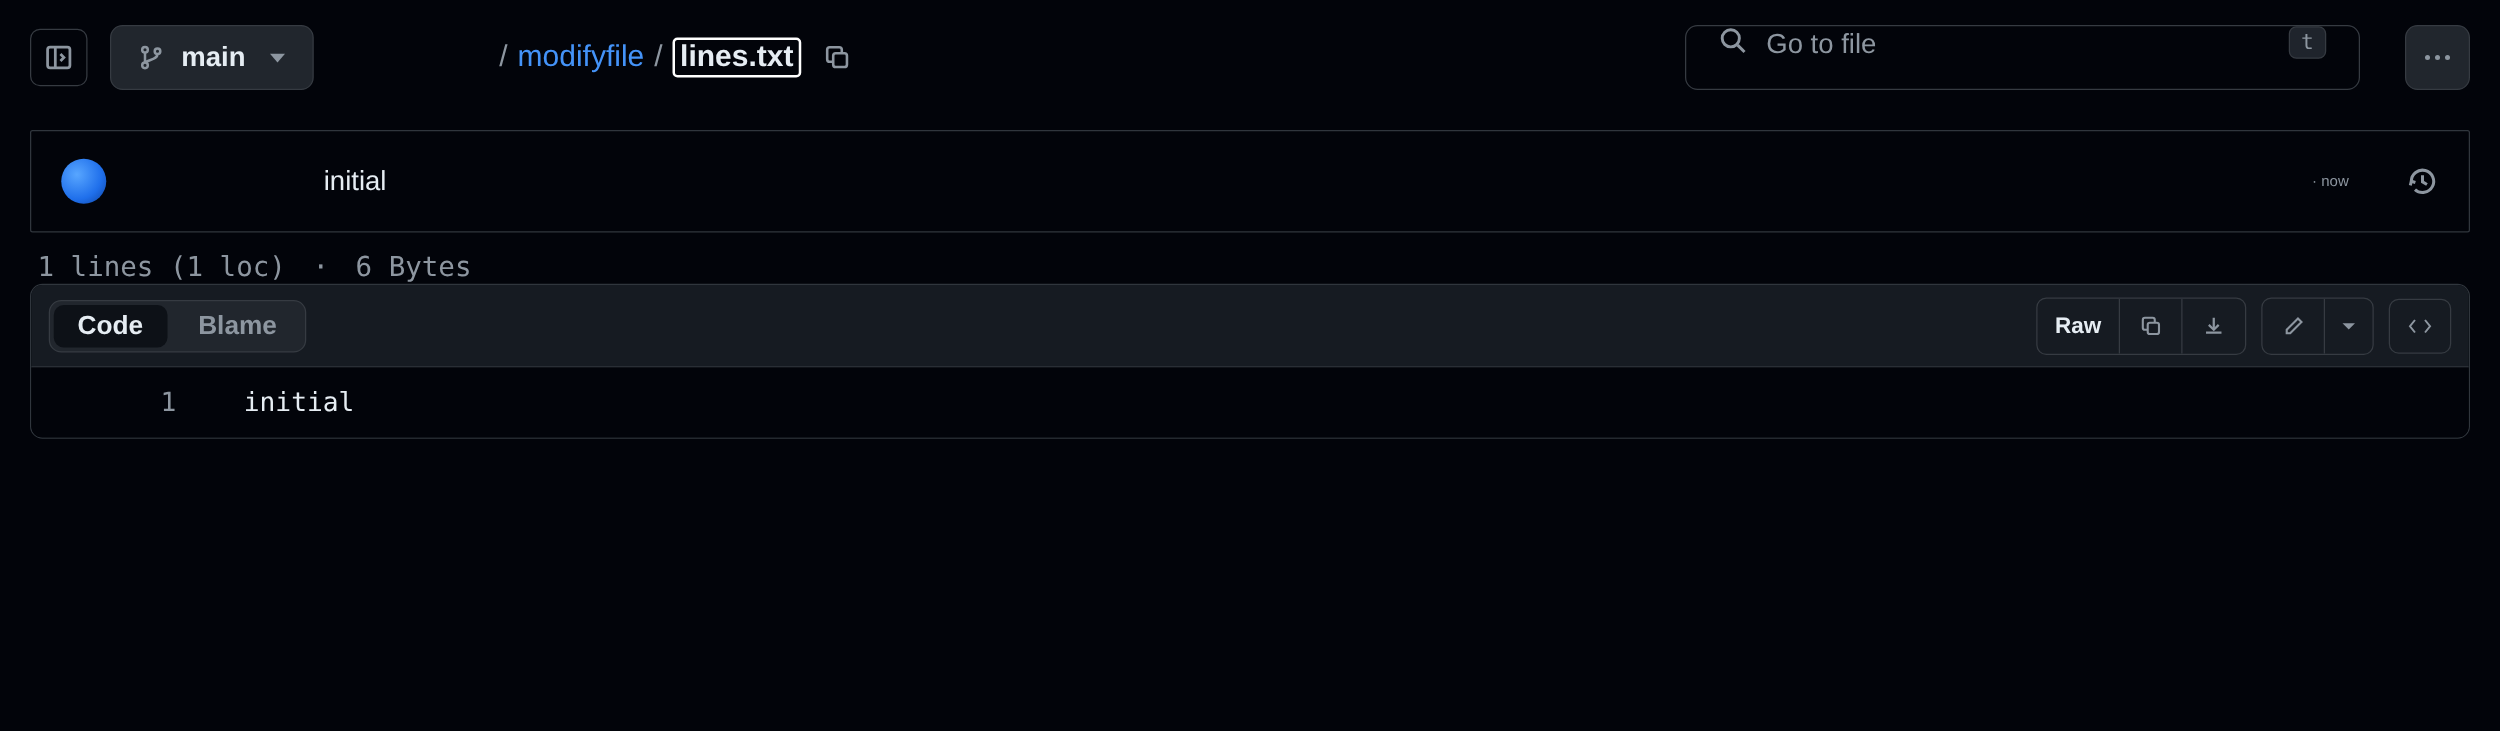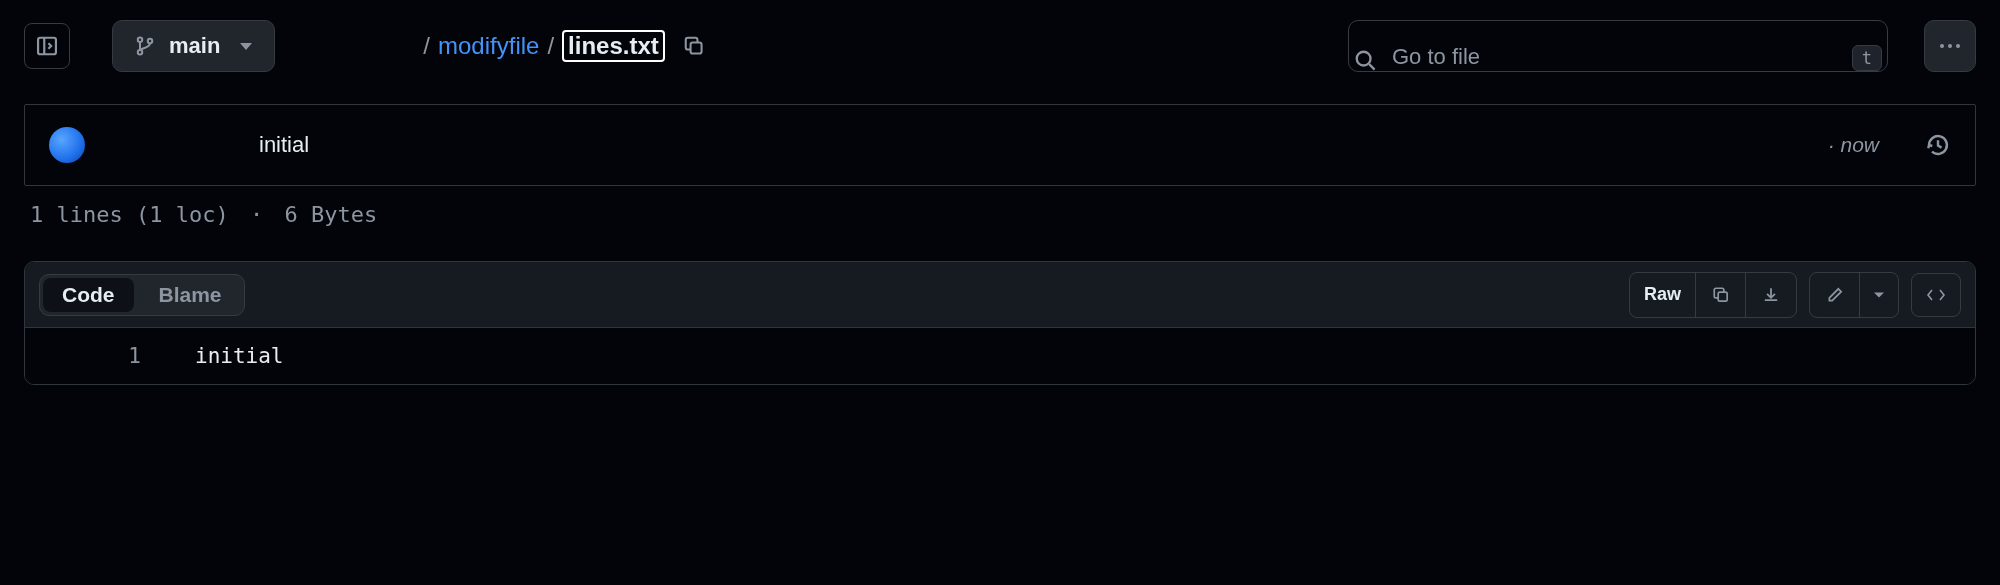--- a/index.html
+++ b/index.html
@@ -22,67 +22,67 @@
   body{width:2000px;height:585px;overflow:hidden;padding:18px 24px 24px 24px;}
 
   
   .topbar{display:flex;align-items:center;gap:18px;height:56px;}
   .icon-btn{display:inline-flex;align-items:center;justify-content:center;
     width:46px;height:46px;border:1px solid var(--btn-border);border-radius:8px;
     background:transparent;color:var(--text-muted);}
 
   .branch-btn{display:inline-flex;align-items:center;gap:14px;height:52px;
     padding:0 22px;border:1px solid var(--btn-border);border-radius:10px;
-    background:var(--btn-bg);color:var(--text);font-size:22px;font-weight:600;margin-left:24px;}
+    background:var(--btn-bg);color:var(--text);font-size:22px;font-weight:600;}
   .branch-btn .caret{border-left:6px solid transparent;border-right:6px solid transparent;
     border-top:7px solid var(--text-muted);width:0;height:0;margin-left:6px;}
   .branch-btn svg{color:var(--text-muted);}
 
   .breadcrumb{display:flex;align-items:center;font-size:24px;gap:8px;margin-left:130px;}
   .breadcrumb .sep{color:var(--text-muted);font-weight:400;}
   .breadcrumb a{color:var(--link);text-decoration:none;}
   .breadcrumb .current{color:var(--text);font-weight:700;
     border:2px solid #fff;border-radius:4px;padding:0 4px;}
   .copy-path{color:var(--text-muted);margin-left:10px;display:inline-flex;}
 
   .spacer{flex:1;}
 
-  .search{display:flex;align-items:flex-end;width:540px;height:52px;
+  .search{display:flex;align-items:flex-start;width:540px;height:52px;
     border:1px solid var(--btn-border);border-radius:10px;background:transparent;
-    padding:0 5px;gap:14px;color:var(--text-muted);font-size:22px;}
+    padding:0 26px;gap:14px;color:var(--text-muted);font-size:22px;}
   .search input{flex:1;background:transparent;border:none;outline:none;
     color:var(--text);font-size:22px;}
   .search input::placeholder{color:var(--text-muted);}
   .kbd{font-family:ui-monospace,SFMono-Regular,Menlo,monospace;
     border:1px solid var(--btn-border);border-radius:6px;
     padding:2px 9px;font-size:17px;color:var(--text-muted);background:var(--kbd-bg);}
 
   .more-btn{display:inline-flex;align-items:center;justify-content:center;
     width:52px;height:52px;border:1px solid var(--btn-border);border-radius:10px;
     background:var(--btn-bg);color:var(--text-muted);margin-left:18px;}
 
   
   .commit-bar{margin-top:30px;height:82px;border:1px solid var(--border);
     border-radius:2px;display:flex;align-items:center;padding:0 24px;gap:22px;}
   .avatar{width:36px;height:36px;border-radius:50%;
     background:radial-gradient(circle at 35% 35%,#58a6ff 0%,#1f6feb 60%,#0d419d 100%);
     flex-shrink:0;}
   .commit-author{width:130px;}
   .commit-msg{color:var(--text);font-size:22px;}
   .commit-spacer{flex:1;}
-  .commit-time{color:var(--text-muted);font-size:21px;font-style:italic;}
+  .commit-time{color:var(--text-muted);font-size:12px;}
   .history-btn{color:var(--text-muted);margin-left:24px;display:inline-flex;}
 
   
   .stats{margin-top:16px;font-family:ui-monospace,SFMono-Regular,Menlo,Consolas,monospace;
     font-size:22px;color:var(--text-muted);padding-left:6px;}
   .stats .dot{margin:0 8px;}
 
   
-  .filebox{margin-top:34px;border:1px solid var(--border);border-radius:10px;
+  .filebox{border:1px solid var(--border);border-radius:10px;
     overflow:hidden;}
   .file-toolbar{display:flex;align-items:center;height:66px;
     background:#161b22;border-bottom:1px solid var(--border);padding:0 14px;gap:12px;}
   .seg{display:flex;border:1px solid var(--btn-border);border-radius:10px;
     overflow:hidden;background:#21262d;}
   .seg button{background:transparent;border:none;color:var(--text-muted);
     font-size:21px;font-weight:700;padding:8px 22px;cursor:pointer;}
   .seg button.active{background:#0d1117;color:var(--text);font-weight:700;
     border-radius:8px;margin:3px;padding:5px 19px;}
   .tb-spacer{flex:1;}

